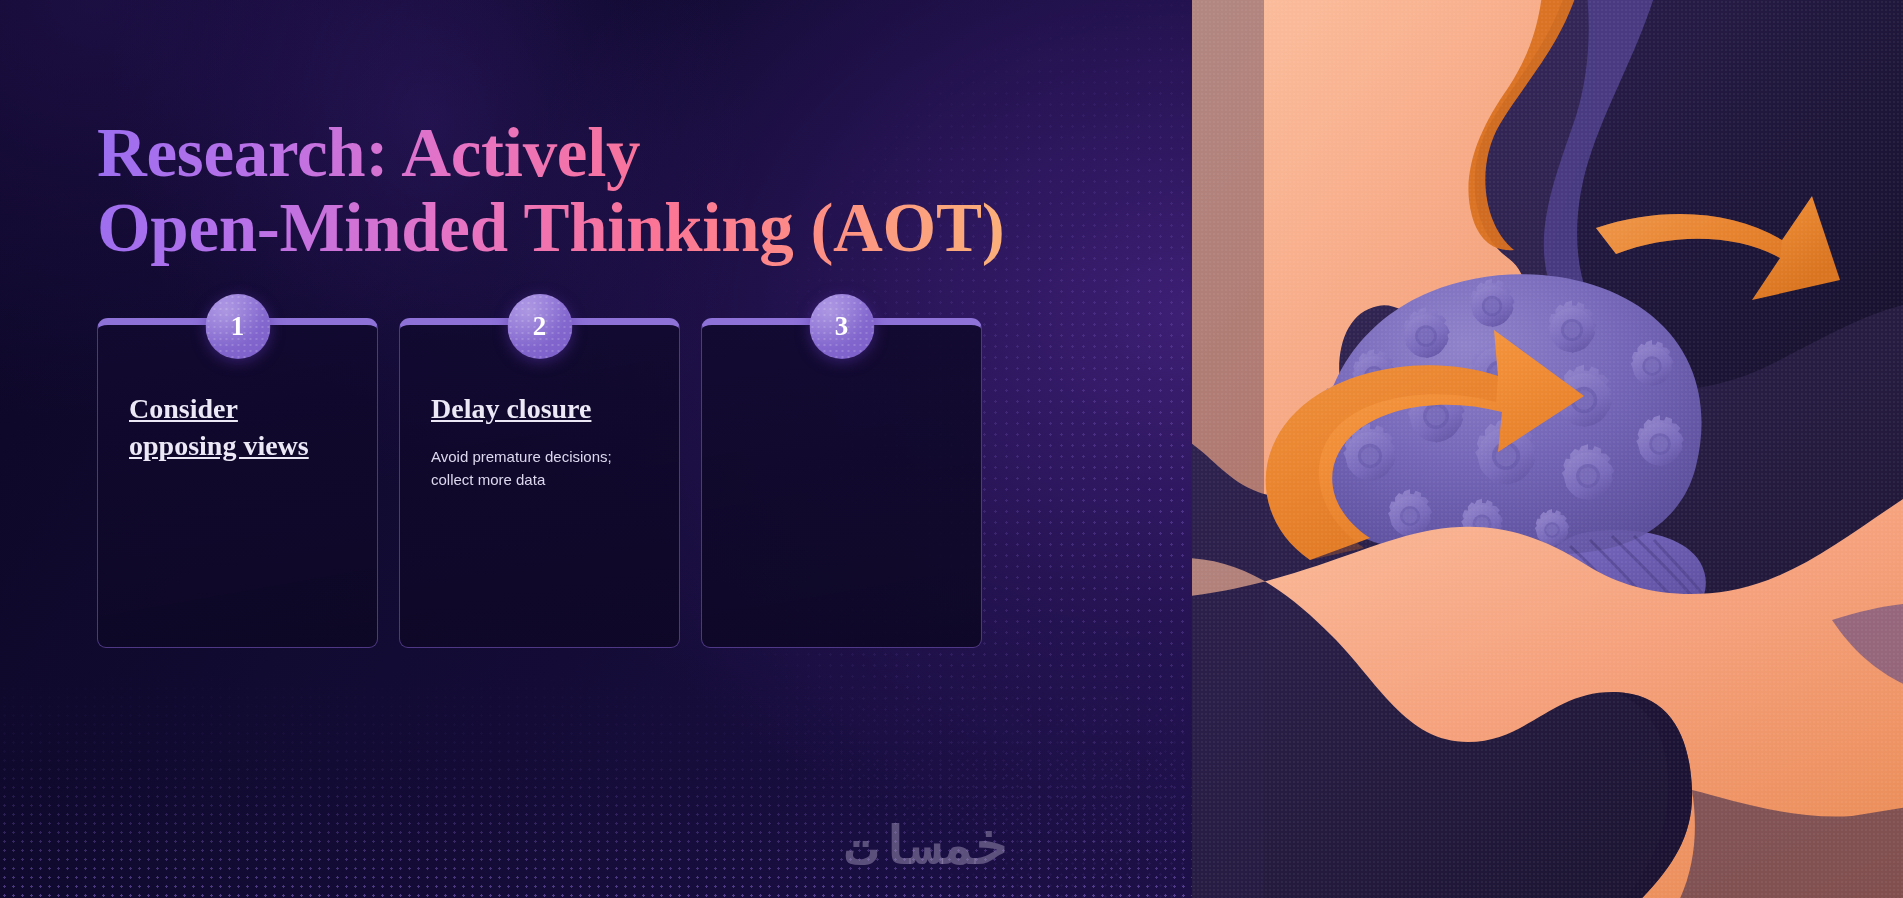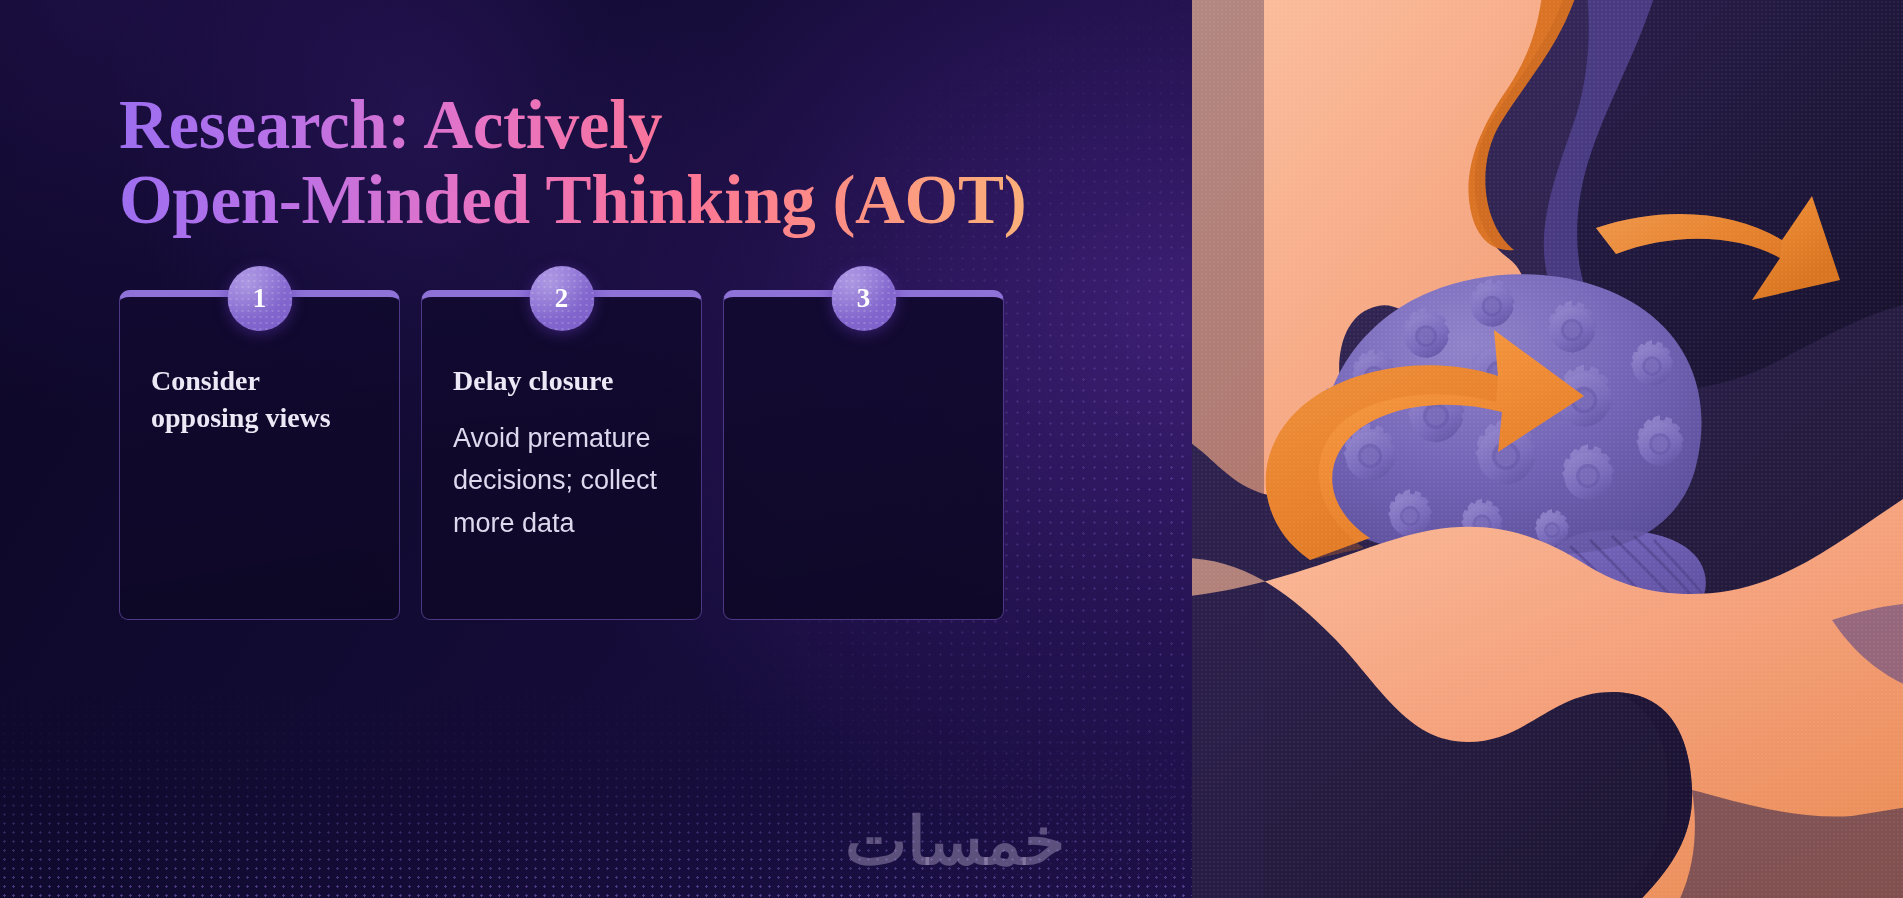--- a/index.html
+++ b/index.html
@@ -60,22 +60,21 @@
     width: 620px; height: 760px;
     border-radius: 50%;
     background: radial-gradient(ellipse at 50% 50%, rgba(70,36,140,0.30) 0%, rgba(50,24,110,0.12) 50%, rgba(0,0,0,0) 72%);
     transform: rotate(-18deg);
     pointer-events: none;
   }
 
   .content-inner {
     position: relative;
     z-index: 3;
-    padding: 88px 0 0 97px;
-    margin-left: 22px;
+    padding: 116px 0 0 97px;
   }
 
   
   .title {
     margin: 0;
     font-family: "Liberation Serif", "DejaVu Serif", serif;
     font-weight: 700;
     font-size: 69px;
     line-height: 1.09;
     letter-spacing: -0.3px;
@@ -128,47 +127,48 @@
     box-shadow: 0 3px 14px rgba(84,48,160,0.55);
   }
   .step-title {
     margin: 0 0 17px 0;
     font-family: "Liberation Serif", "DejaVu Serif", serif;
     font-weight: 700;
     font-size: 28px;
     line-height: 1.3;
     color: #ece8f6;
     white-space: pre-line;
+    text-decoration: underline;
   }
   .step-desc {
     margin: 0;
     font-family: "Liberation Sans", sans-serif;
-    font-size: 27px;
+    font-size: 15px;
     line-height: 1.57;
     color: #ddd8ee;
   }
 
   
   .footnote {
     margin-top: 42px;
     font-family: "Liberation Sans", sans-serif;
     font-size: 20px;
     line-height: 1.4;
     color: #dcd6f0;
     letter-spacing: 0.05px;
   }
 
   
   .watermark {
     position: absolute;
     z-index: 4;
     left: 845px;
     bottom: 18px;
-    font-family: Liberation Serif, serif;
-    font-size: 66px;
+    font-family: Liberation Mono, monospace;
+    font-size: 54px;
     font-weight: 700;
     color: rgba(183,172,208,0.42);
     letter-spacing: 2px;
     direction: rtl;
     pointer-events: none;
     user-select: none;
   }
 
   
   .image-panel {

